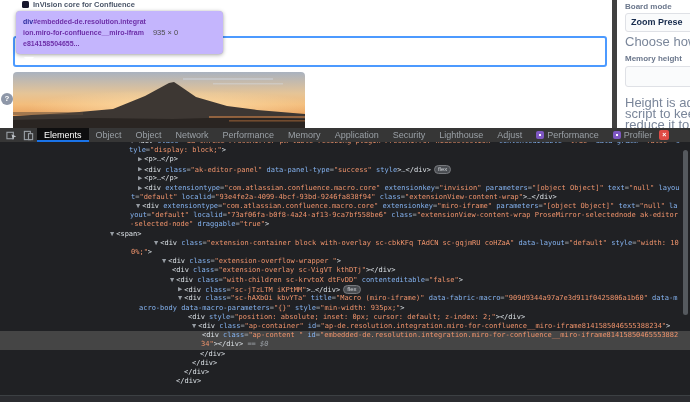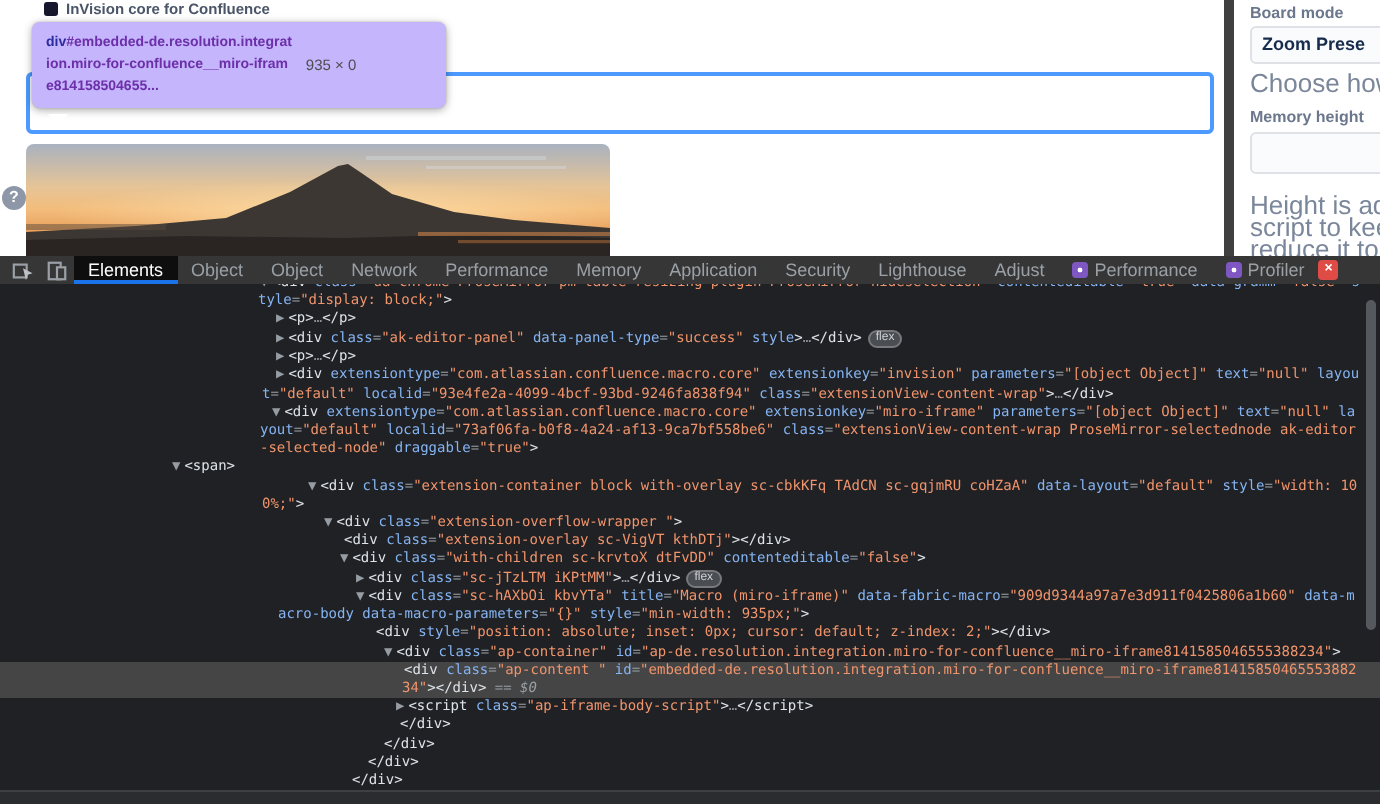--- a/index.html
+++ b/index.html
@@ -186,31 +186,30 @@
       <div class="error-badge">×</div>
     </div>
 
     <div class="tree" id="tree-host">
         <div class="trow" style="padding-left: 129px; text-indent: 1px;"><span class="sg-a">▼</span><span class="sg-t">&lt;div</span><span class="sg-n"> class</span><span class="sg-p">=</span><span class="sg-s">"ua-chrome ProseMirror pm-table-resizing-plugin ProseMirror-hideselection"</span><span class="sg-n"> contenteditable</span><span class="sg-p">=</span><span class="sg-s">"true"</span><span class="sg-n"> data-gramm</span><span class="sg-p">=</span><span class="sg-s">"false"</span><span class="sg-n"> style</span><span class="sg-p">=</span><span class="sg-s">"display: block;"</span><span class="sg-t">&gt;</span></div>
         <div class="trow" style="padding-left: 138px; text-indent: 0px;"><span class="sg-a">▶</span><span class="sg-t">&lt;p&gt;</span><span class="sg-e">…</span><span class="sg-t">&lt;/p&gt;</span></div>
         <div class="trow" style="padding-left: 138px; text-indent: 0px;"><span class="sg-a">▶</span><span class="sg-t">&lt;div</span><span class="sg-n"> class</span><span class="sg-p">=</span><span class="sg-s">"ak-editor-panel"</span><span class="sg-n"> data-panel-type</span><span class="sg-p">=</span><span class="sg-s">"success"</span><span class="sg-n"> style</span><span class="sg-t">&gt;</span><span class="sg-e">…</span><span class="sg-t">&lt;/div&gt;</span><span class="badge">flex</span></div>
         <div class="trow" style="padding-left: 138px; text-indent: 0px;"><span class="sg-a">▶</span><span class="sg-t">&lt;p&gt;</span><span class="sg-e">…</span><span class="sg-t">&lt;/p&gt;</span></div>
         <div class="trow" style="padding-left: 131px; text-indent: 7px;"><span class="sg-a">▶</span><span class="sg-t">&lt;div</span><span class="sg-n"> extensiontype</span><span class="sg-p">=</span><span class="sg-s">"com.atlassian.confluence.macro.core"</span><span class="sg-n"> extensionkey</span><span class="sg-p">=</span><span class="sg-s">"invision"</span><span class="sg-n"> parameters</span><span class="sg-p">=</span><span class="sg-s">"[object Object]"</span><span class="sg-n"> text</span><span class="sg-p">=</span><span class="sg-s">"null"</span><span class="sg-n"> layout</span><span class="sg-p">=</span><span class="sg-s">"default"</span><span class="sg-n"> localid</span><span class="sg-p">=</span><span class="sg-s">"93e4fe2a-4099-4bcf-93bd-9246fa838f94"</span><span class="sg-n"> class</span><span class="sg-p">=</span><span class="sg-s">"extensionView-content-wrap"</span><span class="sg-t">&gt;</span><span class="sg-e">…</span><span class="sg-t">&lt;/div&gt;</span></div>
         <div class="trow" style="padding-left: 130px; text-indent: 6px;"><span class="sg-a">▼</span><span class="sg-t">&lt;div</span><span class="sg-n"> extensiontype</span><span class="sg-p">=</span><span class="sg-s">"com.atlassian.confluence.macro.core"</span><span class="sg-n"> extensionkey</span><span class="sg-p">=</span><span class="sg-s">"miro-iframe"</span><span class="sg-n"> parameters</span><span class="sg-p">=</span><span class="sg-s">"[object Object]"</span><span class="sg-n"> text</span><span class="sg-p">=</span><span class="sg-s">"null"</span><span class="sg-n"> layout</span><span class="sg-p">=</span><span class="sg-s">"default"</span><span class="sg-n"> localid</span><span class="sg-p">=</span><span class="sg-s">"73af06fa-b0f8-4a24-af13-9ca7bf558be6"</span><span class="sg-n"> class</span><span class="sg-p">=</span><span class="sg-s">"extensionView-content-wrap ProseMirror-selectednode ak-editor-selected-node"</span><span class="sg-n"> draggable</span><span class="sg-p">=</span><span class="sg-s">"true"</span><span class="sg-t">&gt;</span></div>
-        <div class="trow" style="padding-left: 86px; text-indent: 0px;"><span class="sg-a">▼</span><span class="sg-t">&lt;span&gt;</span></div>
+        <div class="trow" style="padding-left: 86px; text-indent: 0px; margin-left: 24px;"><span class="sg-a">▼</span><span class="sg-t">&lt;span&gt;</span></div>
         <div class="trow" style="padding-left: 131px; text-indent: 23px;"><span class="sg-a">▼</span><span class="sg-t">&lt;div</span><span class="sg-n"> class</span><span class="sg-p">=</span><span class="sg-s">"extension-container block  with-overlay sc-cbkKFq TAdCN sc-gqjmRU coHZaA"</span><span class="sg-n"> data-layout</span><span class="sg-p">=</span><span class="sg-s">"default"</span><span class="sg-n"> style</span><span class="sg-p">=</span><span class="sg-s">"width: 100%;"</span><span class="sg-t">&gt;</span></div>
         <div class="trow" style="padding-left: 162px; text-indent: 0px;"><span class="sg-a">▼</span><span class="sg-t">&lt;div</span><span class="sg-n"> class</span><span class="sg-p">=</span><span class="sg-s">"extension-overflow-wrapper "</span><span class="sg-t">&gt;</span></div>
         <div class="trow" style="padding-left: 172px; text-indent: 0px;"><span class="sg-t">&lt;div</span><span class="sg-n"> class</span><span class="sg-p">=</span><span class="sg-s">"extension-overlay sc-VigVT kthDTj"</span><span class="sg-t">&gt;&lt;/div&gt;</span></div>
         <div class="trow" style="padding-left: 170px; text-indent: 0px;"><span class="sg-a">▼</span><span class="sg-t">&lt;div</span><span class="sg-n"> class</span><span class="sg-p">=</span><span class="sg-s">"with-children sc-krvtoX dtFvDD"</span><span class="sg-n"> contenteditable</span><span class="sg-p">=</span><span class="sg-s">"false"</span><span class="sg-t">&gt;</span></div>
         <div class="trow" style="padding-left: 178px; text-indent: 0px;"><span class="sg-a">▶</span><span class="sg-t">&lt;div</span><span class="sg-n"> class</span><span class="sg-p">=</span><span class="sg-s">"sc-jTzLTM iKPtMM"</span><span class="sg-t">&gt;</span><span class="sg-e">…</span><span class="sg-t">&lt;/div&gt;</span><span class="badge">flex</span></div>
         <div class="trow" style="padding-left: 139px; text-indent: 39px;"><span class="sg-a">▼</span><span class="sg-t">&lt;div</span><span class="sg-n"> class</span><span class="sg-p">=</span><span class="sg-s">"sc-hAXbOi kbvYTa"</span><span class="sg-n"> title</span><span class="sg-p">=</span><span class="sg-s">"Macro (miro-iframe)"</span><span class="sg-n"> data-fabric-macro</span><span class="sg-p">=</span><span class="sg-s">"909d9344a97a7e3d911f0425806a1b60"</span><span class="sg-n"> data-macro-body</span><span class="sg-n"> data-macro-parameters</span><span class="sg-p">=</span><span class="sg-s">"{}"</span><span class="sg-n"> style</span><span class="sg-p">=</span><span class="sg-s">"min-width: 935px;"</span><span class="sg-t">&gt;</span></div>
         <div class="trow" style="padding-left: 188px; text-indent: 0px;"><span class="sg-t">&lt;div</span><span class="sg-n"> style</span><span class="sg-p">=</span><span class="sg-s">"position: absolute; inset: 0px; cursor: default; z-index: 2;"</span><span class="sg-t">&gt;&lt;/div&gt;</span></div>
         <div class="trow" style="padding-left: 192px; text-indent: 0px;"><span class="sg-a">▼</span><span class="sg-t">&lt;div</span><span class="sg-n"> class</span><span class="sg-p">=</span><span class="sg-s">"ap-container"</span><span class="sg-n"> id</span><span class="sg-p">=</span><span class="sg-s">"ap-de.resolution.integration.miro-for-confluence__miro-iframe8141585046555388234"</span><span class="sg-t">&gt;</span></div>
         <div class="trow selrow" style="padding-left: 201px; text-indent: 1px;"><span class="sg-t">&lt;div</span><span class="sg-n"> class</span><span class="sg-p">=</span><span class="sg-s">"ap-content "</span><span class="sg-n"> id</span><span class="sg-p">=</span><span class="sg-s">"embedded-de.resolution.integration.miro-for-confluence__miro-iframe8141585046555388234"</span><span class="sg-t">&gt;&lt;/div&gt;</span><span class="sg-m"> == $0</span></div>
-        <div class="trow" style="padding-left: 198px; text-indent: 0px;"><span class="sg-a">▶</span><span class="sg-t">&lt;script</span><span class="sg-n"> class</span><span class="sg-p">=</span><span class="sg-s">"ap-iframe-body-script"</span><span class="sg-t">&gt;</span><span class="sg-e">…</span><span class="sg-t">&lt;/script&gt;</span></div>
         <div class="trow" style="padding-left: 200px; text-indent: 0px;"><span class="sg-t">&lt;/div&gt;</span></div>
         <div class="trow" style="padding-left: 192px; text-indent: 0px;"><span class="sg-t">&lt;/div&gt;</span></div>
         <div class="trow" style="padding-left: 184px; text-indent: 0px;"><span class="sg-t">&lt;/div&gt;</span></div>
         <div class="trow" style="padding-left: 176px; text-indent: 0px;"><span class="sg-t">&lt;/div&gt;</span></div>
       </div>
     <div class="vscroll-thumb"></div>
     <div class="bottom-strip"></div>
   </div>
 
 </div>

